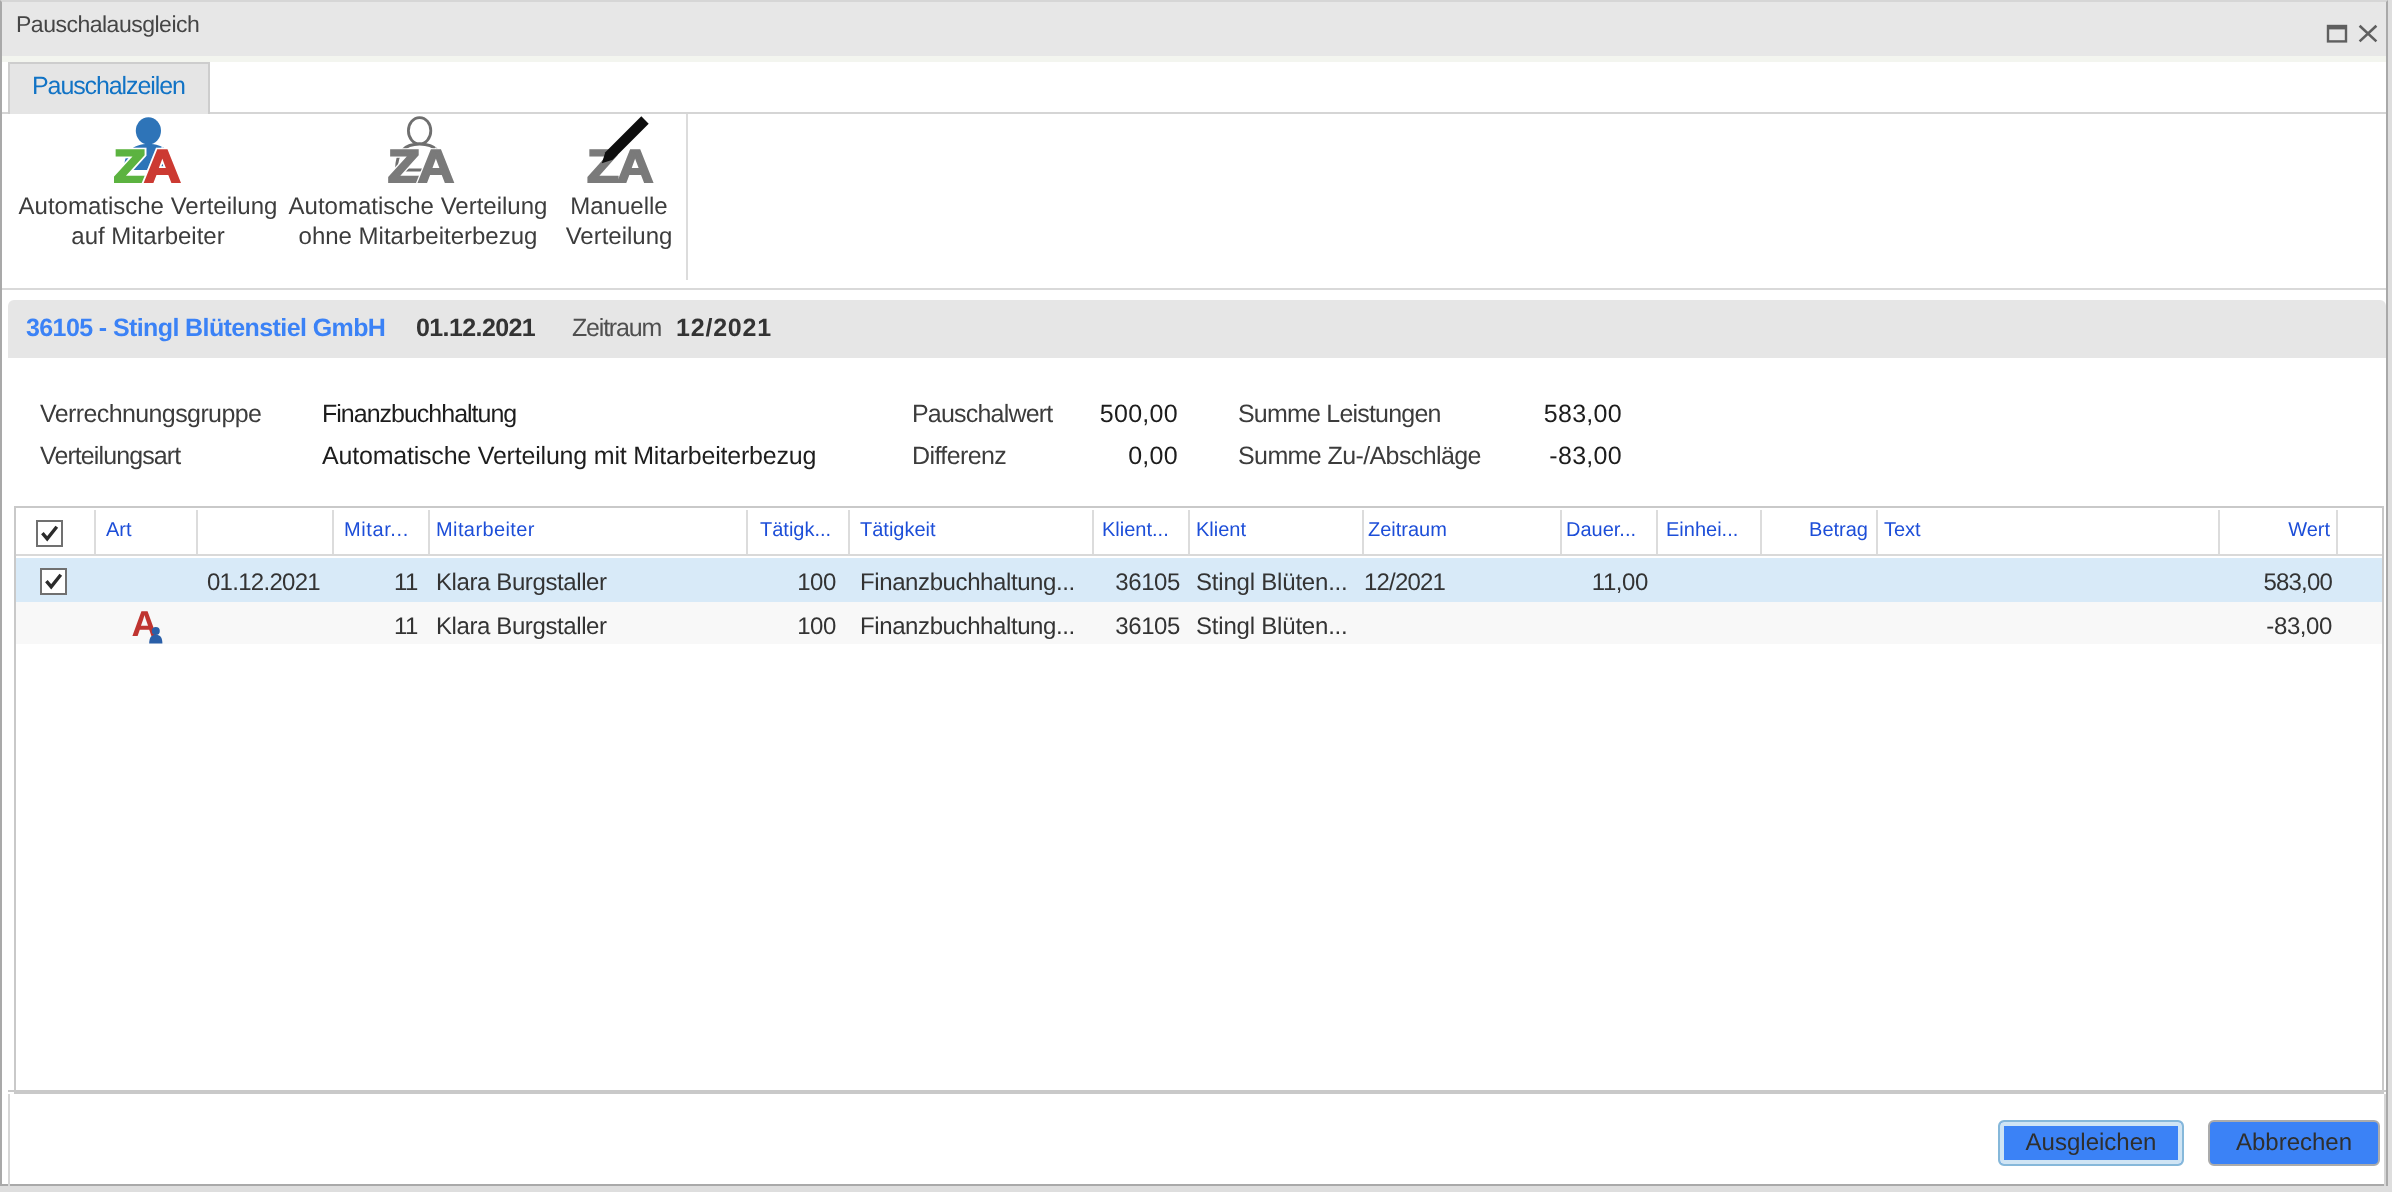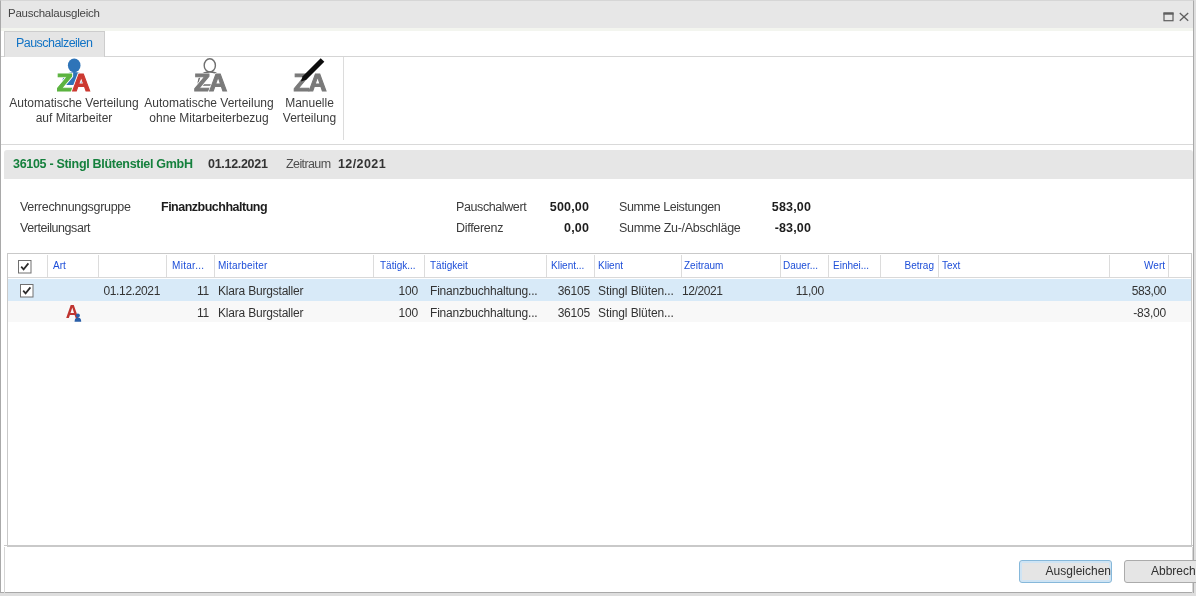--- a/index.html
+++ b/index.html
@@ -13,34 +13,34 @@
   .tab { left:3px; top:30px; width:101px; height:26px; background:#e5e5e5;
          border:1px solid #cdcdcd; border-bottom:none; z-index:3; }
   .tab span { position:absolute; left:11px; top:4px; font-size:12.5px; letter-spacing:-0.55px; color:#1173c5; }
   .tabline { left:0px; top:55px; width:1192px; height:1px; background:#d5d5d5; }
   .tbsep { left:342px; top:56px; width:1px; height:83px; background:#dcdcdc; }
   .tbborder { left:0px; top:143px; width:1192px; height:1px; background:#d9d9d9; }
   .tblabel { top:95px; font-size:12px; color:#3c3c3c; line-height:15px; text-align:center; letter-spacing:0px; }
   .band { left:3px; top:149px; width:1189px; height:29px; background:#e6e6e6; border-radius:3px 3px 0 0; }
   .bandtx { top:156px; font-size:12.5px; letter-spacing:-0.3px; color:#4f4f4f; font-weight:bold; }
   .info { font-size:12.5px; color:#3c3c3c; letter-spacing:-0.3px; }
-  .infob { font-size:12.5px; color:#1d1d1d; font-weight:bold; letter-spacing:-0.2px; }
+  .infob { font-size:12.5px; color:#1d1d1d; font-weight:normal; letter-spacing:-0.2px; }
   .ra { text-align:right; }
   
   .grid { left:6px; top:252px; width:1185px; height:294px; border:1px solid #c9c9c9; background:#fff; }
   .ghead { position:absolute; left:0; top:0; width:100%; height:24px; border-bottom:1px solid #d9d9d9; background:#fff; }
   .gcol { position:absolute; top:1px; height:22px; border-right:1px solid #dcdcdc; }
   .ghtx { position:absolute; top:6px; font-size:10px; color:#1d4ed8; letter-spacing:0px; white-space:nowrap; }
   .grow1 { position:absolute; left:0; top:25px; width:100%; height:22px; background:#d8eaf8; }
   .grow2 { position:absolute; left:0; top:47px; width:100%; height:21px; background:#f8f8f8; }
   .gcell { position:absolute; font-size:12px; color:#333; letter-spacing:-0.2px; white-space:nowrap; }
   
   .botline { left:3px; top:544px; width:1189px; height:1px; background:#e0e0e0; border-bottom:1px solid #c9c9c9; }
-  .btn { position:absolute; top:559px; height:23px; background:#e5e5e5; border:1px solid #ababab;
-         border-radius:3px; font-size:12px; color:#2f2f2f; text-align:right; line-height:21px;margin-left:20px; }
+  .btn { position:absolute; top:559px; height:23px; background:#3b82f6; border:1px solid #ababab;
+         border-radius:3px; font-size:12px; color:#2f2f2f; text-align:center; line-height:21px; }
   .btn1 { left:998px; width:93px; border:1px solid #86b8da; box-shadow:inset 0 0 0 2px #cfe4f4; }
   .btn2 { left:1103px; width:86px; }
   .wbtn { stroke:#5f5f5f; fill:none; }
 </style>
 </head>
 <body>
 <div class="win">
   <div class="abs titlebar"></div>
   <div class="abs" style="left:0px; top:27px; width:1192px; height:3px; background:#f3f5ef;"></div>
   <div class="abs title-txt">Pauschalausgleich</div>
@@ -81,33 +81,34 @@
 
   <svg class="abs" style="left:292px; top:57px;" width="34" height="34" viewBox="0 0 34 34">
     <text x="0.5" y="32.9" font-family="Liberation Sans, sans-serif" font-weight="bold" font-size="23" stroke="#ffffff" stroke-width="0.001" fill="none" textLength="16" lengthAdjust="spacingAndGlyphs">Z</text>
     <text x="0.5" y="32.9" font-family="Liberation Sans, sans-serif" font-weight="bold" font-size="23" fill="#7a7a7a" stroke="#7a7a7a" stroke-width="1" textLength="16" lengthAdjust="spacingAndGlyphs">Z</text>
     <text x="15.5" y="32.9" font-family="Liberation Sans, sans-serif" font-weight="bold" font-size="23" stroke="#ffffff" stroke-width="0.001" fill="none" textLength="18.2" lengthAdjust="spacingAndGlyphs">A</text>
     <text x="15.5" y="32.9" font-family="Liberation Sans, sans-serif" font-weight="bold" font-size="23" fill="#7a7a7a" stroke="#7a7a7a" stroke-width="1" textLength="18.2" lengthAdjust="spacingAndGlyphs">A</text>
     <path d="M27.66,0.16 L31.34,3.84 L13.34,21.84 L7.9,23.6 L9.66,18.16 Z" fill="#0d0d0d"></path>
   </svg>
 
   <div class="abs band"></div>
-  <div class="abs bandtx" style="left:12px; color:#15803d;">36105 - Stingl Blütenstiel GmbH</div>
+  <div class="abs bandtx" style="left:12px; color:#3b82f6;">36105 - Stingl Blütenstiel GmbH</div>
   <div class="abs bandtx" style="left:207px; color:#333;">01.12.2021</div>
   <div class="abs bandtx" style="left:285px; font-weight:normal; letter-spacing:-0.6px;">Zeitraum</div>
   <div class="abs bandtx" style="left:337px; color:#333; letter-spacing:0.4px;">12/2021</div>
 
   <div class="abs info" style="left:19px;  top:199px;">Verrechnungsgruppe</div>
   <div class="abs infob" style="left:160px; top:199px; letter-spacing:-0.5px;">Finanzbuchhaltung</div>
   <div class="abs info" style="left:455px; top:199px; letter-spacing:-0.4px;">Pauschalwert</div>
   <div class="abs infob ra" style="left:488px; top:199px; width:100px; letter-spacing:0.15px;">500,00</div>
   <div class="abs info" style="left:618px; top:199px; letter-spacing:-0.4px;">Summe Leistungen</div>
   <div class="abs infob ra" style="left:710px; top:199px; width:100px; letter-spacing:0.15px;">583,00</div>
 
   <div class="abs info" style="left:19px;  top:220px; letter-spacing:-0.45px;">Verteilungsart</div>
+  <div class="abs infob" style="left:160px; top:220px; letter-spacing:-0.1px;">Automatische Verteilung mit Mitarbeiterbezug</div>
   <div class="abs info" style="left:455px; top:220px;">Differenz</div>
   <div class="abs infob ra" style="left:488px; top:220px; width:100px; letter-spacing:0.15px;">0,00</div>
   <div class="abs info" style="left:618px; top:220px;">Summe Zu-/Abschläge</div>
   <div class="abs infob ra" style="left:710px; top:220px; width:100px; letter-spacing:0.15px;">-83,00</div>
 
   <div class="abs grid">
     <div class="ghead">
       <div class="gcol" style="left:0px; width:40px;"></div>
       <div class="gcol" style="left:40px; width:51px;"></div>
       <div class="gcol" style="left:91px; width:68px;"></div>

